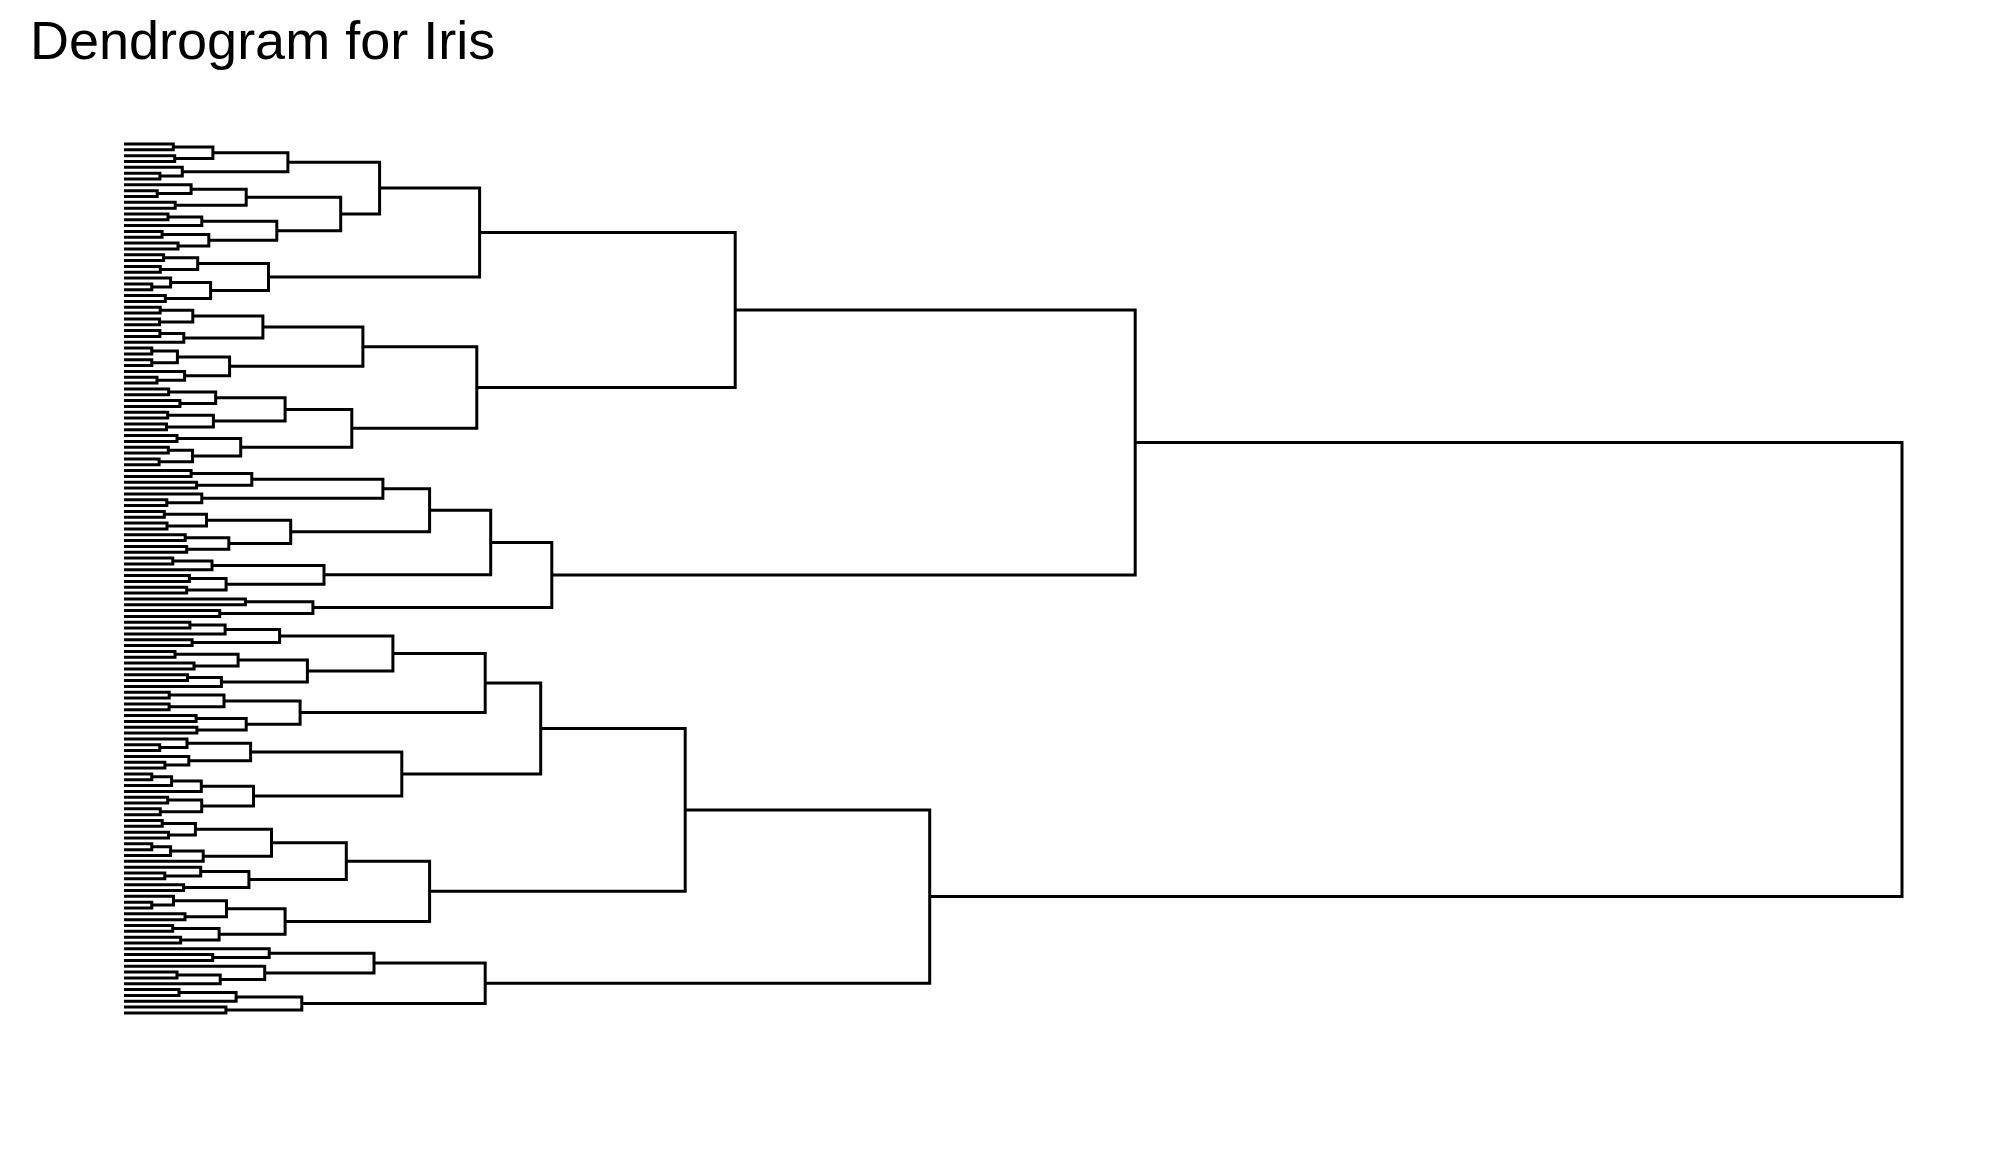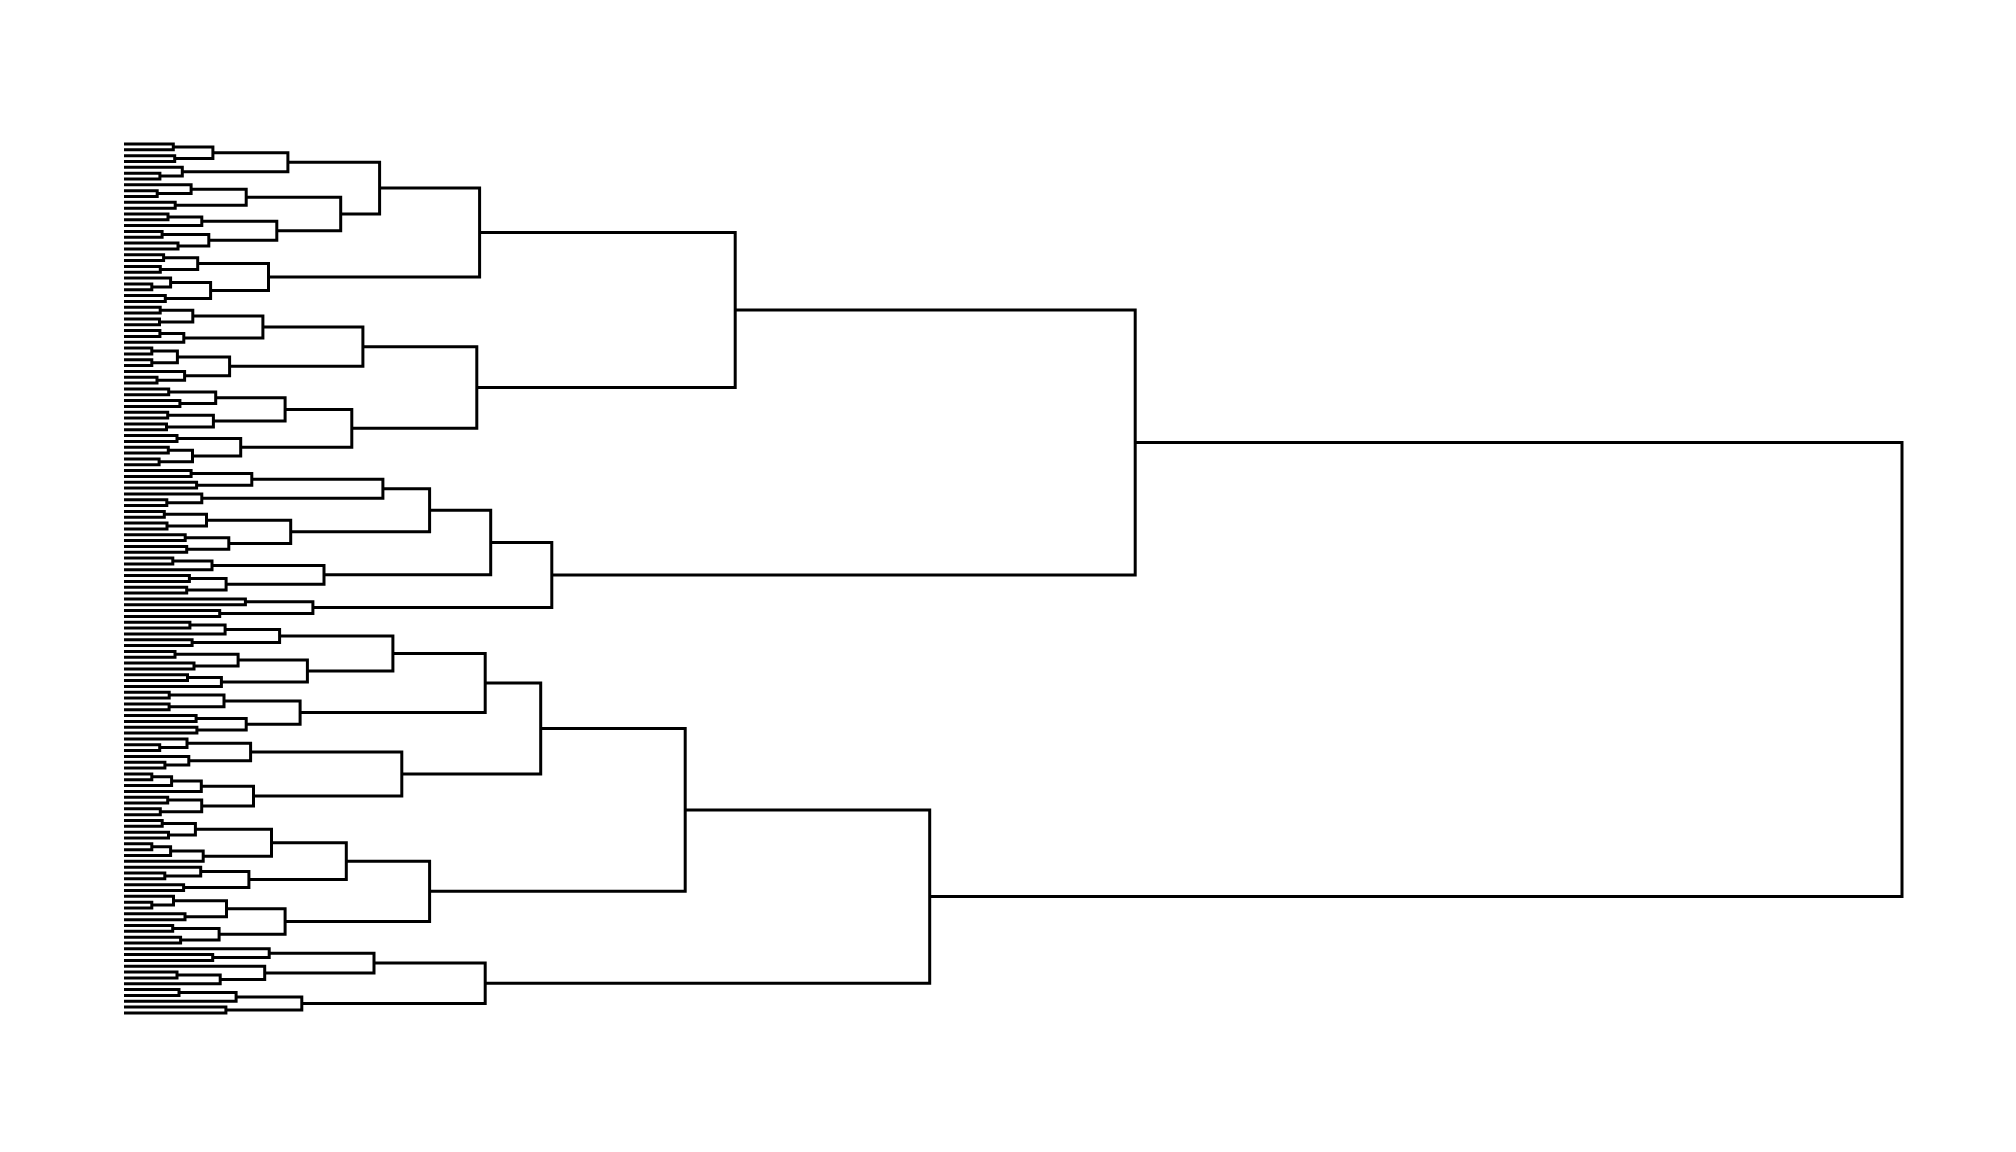--- a/index.html
+++ b/index.html
@@ -31,20 +31,21 @@
     position: absolute;
     left: 0;
     top: 0;
     display: block;
   }
 </style>
 </head>
 <body>
 
 <div class="figure">
+  <div class="chart-title">Dendrogram for Iris</div>
   <svg class="dendro" id="dendro-svg" width="2016" height="1152" viewBox="0 0 2016 1152" xmlns="http://www.w3.org/2000/svg">
       <path d="M 1135.2 442.6 L 1902.0 442.6 L 1902.0 896.6 L 929.7 896.6" fill="none" stroke="#000000" stroke-width="3" stroke-linejoin="miter"></path>
       <path d="M 735.2 310.0 L 1135.2 310.0 L 1135.2 575.1 L 551.8 575.1" fill="none" stroke="#000000" stroke-width="3" stroke-linejoin="miter"></path>
       <path d="M 479.6 232.6 L 735.2 232.6 L 735.2 387.5 L 476.8 387.5" fill="none" stroke="#000000" stroke-width="3" stroke-linejoin="miter"></path>
       <path d="M 379.6 188.1 L 479.6 188.1 L 479.6 277.0 L 268.5 277.0" fill="none" stroke="#000000" stroke-width="3" stroke-linejoin="miter"></path>
       <path d="M 287.9 162.2 L 379.6 162.2 L 379.6 214.0 L 340.7 214.0" fill="none" stroke="#000000" stroke-width="3" stroke-linejoin="miter"></path>
       <path d="M 212.9 152.7 L 287.9 152.7 L 287.9 171.7 L 182.3 171.7" fill="none" stroke="#000000" stroke-width="3" stroke-linejoin="miter"></path>
       <path d="M 173.3 146.9 L 212.9 146.9 L 212.9 158.6 L 174.7 158.6" fill="none" stroke="#000000" stroke-width="3" stroke-linejoin="miter"></path>
       <path d="M 124.0 144.0 L 173.3 144.0 L 173.3 149.8 L 124.0 149.8" fill="none" stroke="#000000" stroke-width="3" stroke-linejoin="miter"></path>
       <path d="M 124.0 155.7 L 174.7 155.7 L 174.7 161.5 L 124.0 161.5" fill="none" stroke="#000000" stroke-width="3" stroke-linejoin="miter"></path>

